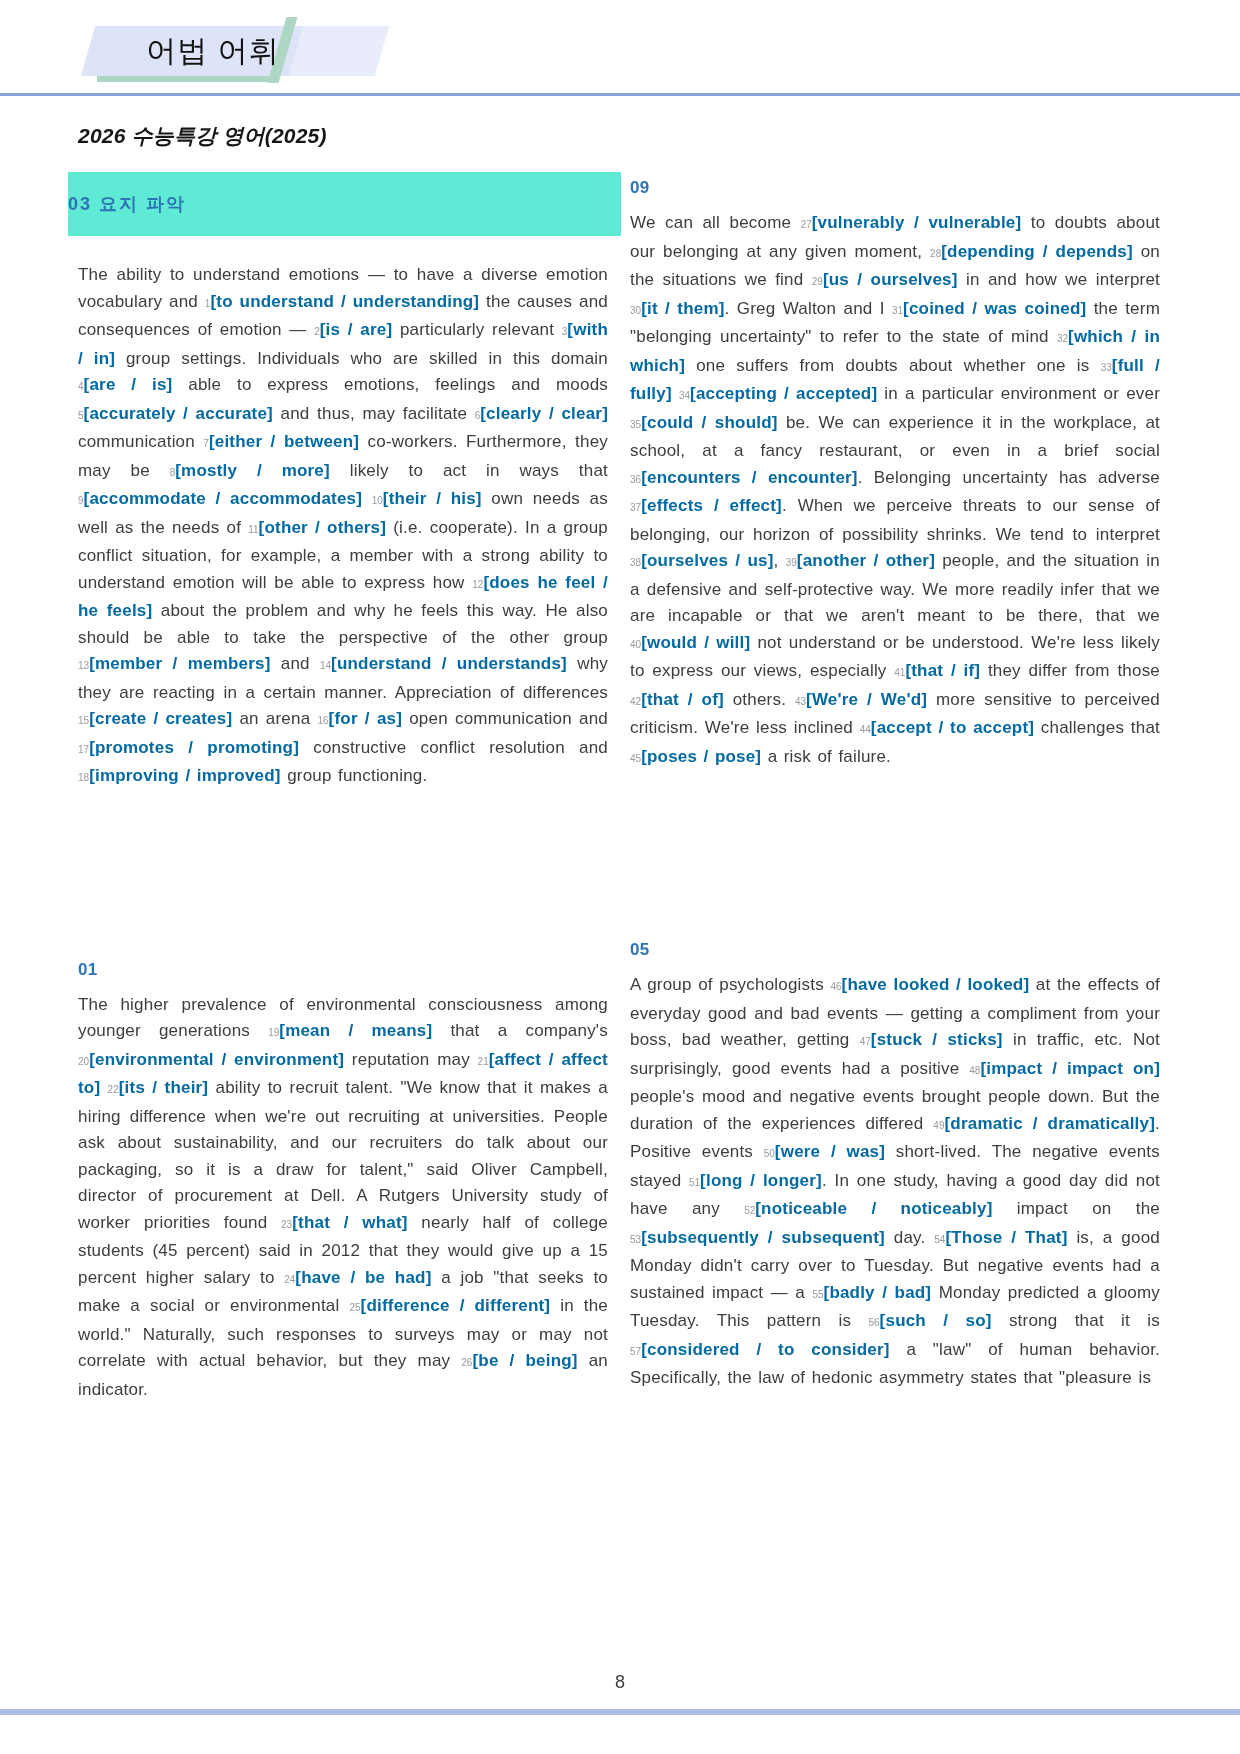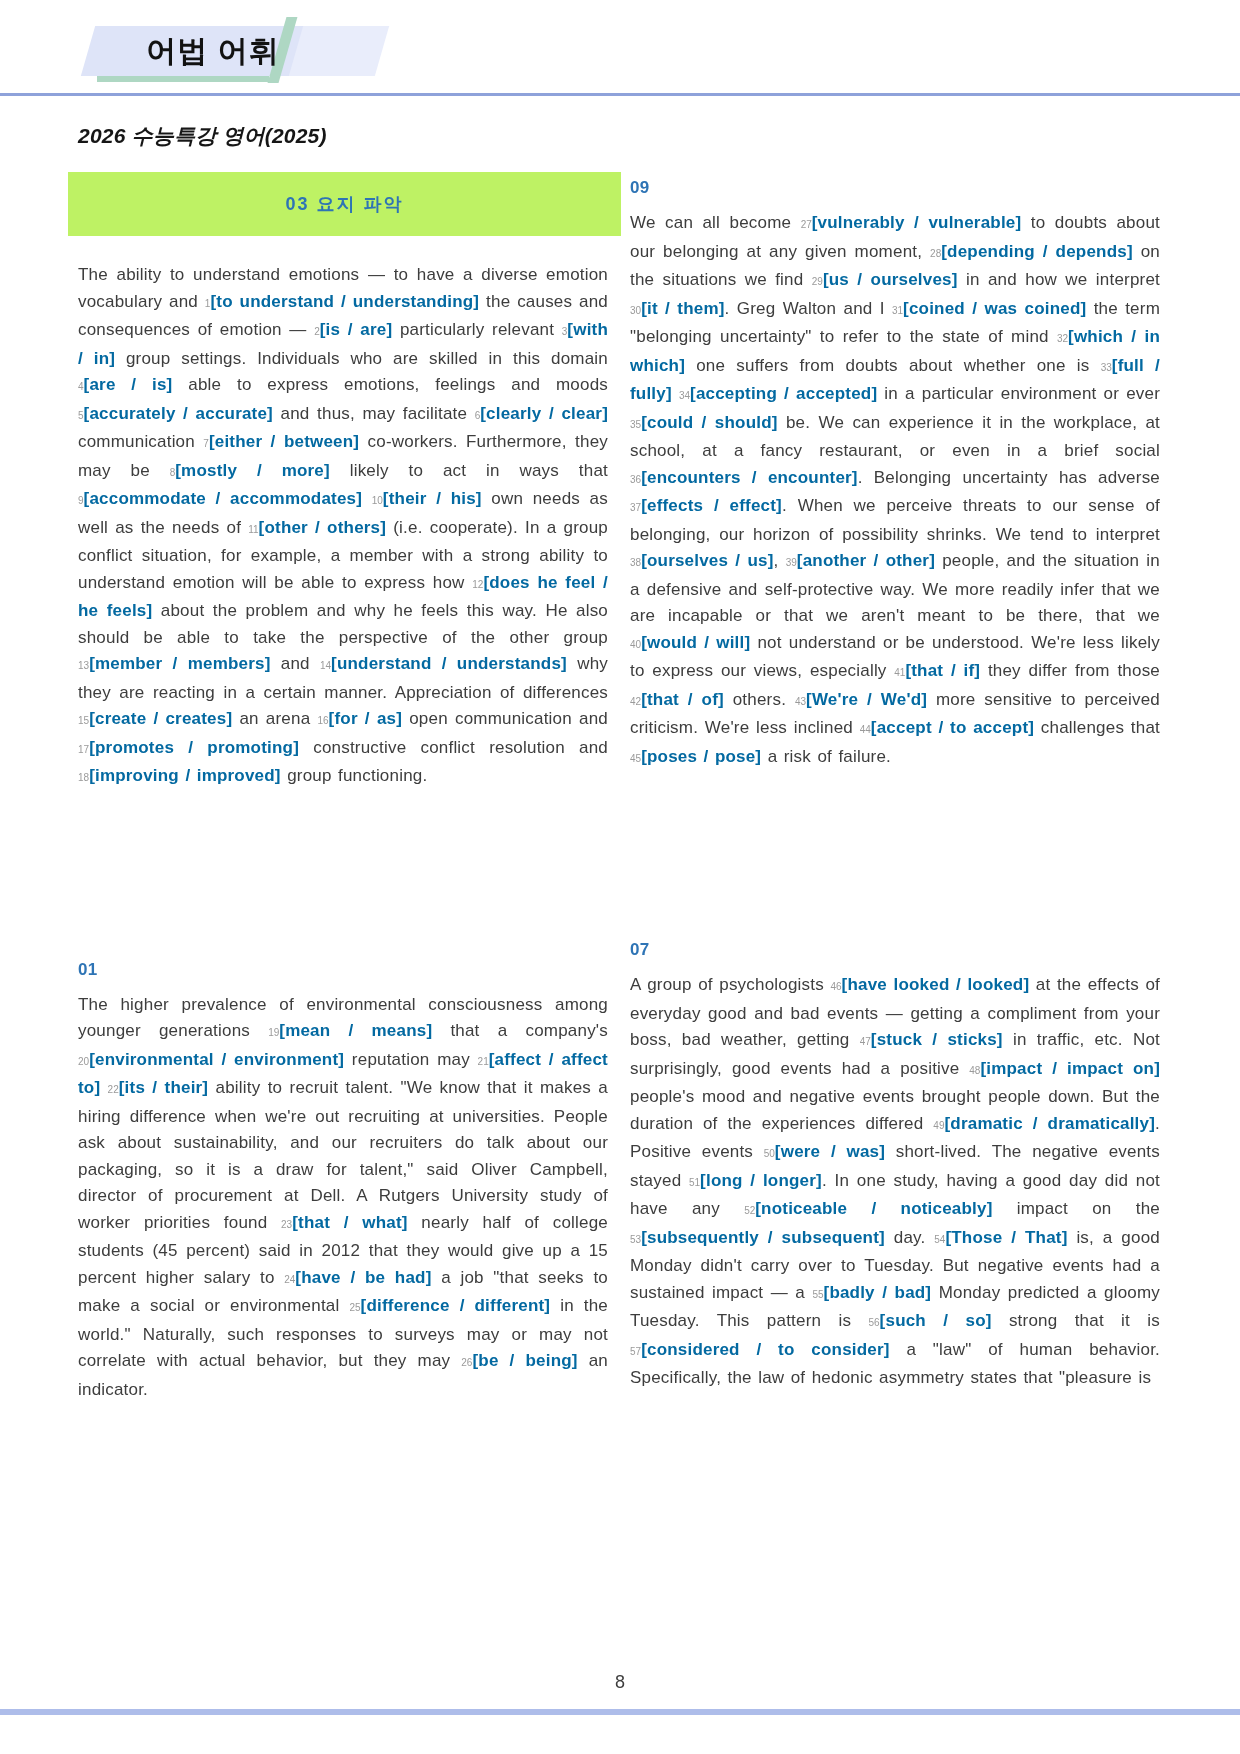--- a/index.html
+++ b/index.html
@@ -17,33 +17,33 @@
 
   
   .hdr { position: absolute; left: 0; top: 0; width: 100%; height: 96px; }
   .hdr-divider { position: absolute; left: 0; top: 93px; width: 100%; height: 3px; background: #8ea2da; }
   .hdr-shape  { position: absolute; left: 88px;  top: 26px; width: 250px; height: 50px; background: #dee4f8; transform: skewX(-16deg); }
   .hdr-shape2 { position: absolute; left: 296px; top: 26px; width: 86px;  height: 50px; background: #e9edfb; transform: skewX(-16deg); }
   .hdr-slash  { position: absolute; left: 277px; top: 17px; width: 11px;  height: 66px; background: #aed7c3; transform: skewX(-16deg); }
   .hdr-underbar { position: absolute; left: 97px; top: 76px; width: 172px; height: 6px; background: #aed7c3; }
   .hdr-badge-label {
     position: absolute; left: 108px; top: 31px; width: 210px;
-    font-size: 30px; font-weight: 700; color: #121212; letter-spacing: 1px;
+    font-size: 30px; font-weight: 400; color: #121212; letter-spacing: 1px;
     text-align: center; line-height: 40px;
   }
 
   
   .doc-title {
     position: absolute; left: 78px; top: 122px;
     font-size: 21px; font-weight: 700; color: #161616; letter-spacing: 0.2px; font-style: italic;
   }
   .unit-banner {
     position: absolute; left: 68px; top: 172px; width: 553px; height: 64px;
-    background: #bef264;
-    display: flex; align-items: center; justify-content: center;
+    background: #5eead4;
+    display: flex; align-items: center; justify-content: flex-start;
   }
   .unit-banner-label {
     font-size: 18px; font-weight: 700; color: #2e74b5; letter-spacing: 2px;
   }
 
   
   .col { position: absolute; width: 530px; }
   .col-left  { left: 78px;  top: 262px; }
   .col-right { left: 630px; top: 178px; }
 
@@ -99,21 +99,21 @@
       <p class="passage">The higher prevalence of environmental consciousness among younger generations <span class="cnum">19</span><span class="choice">[mean / means]</span> that a company's <span class="cnum">20</span><span class="choice">[environmental / environment]</span> reputation may <span class="cnum">21</span><span class="choice">[affect / affect to]</span> <span class="cnum">22</span><span class="choice">[its / their]</span> ability to recruit talent. "We know that it makes a hiring difference when we're out recruiting at universities. People ask about sustainability, and our recruiters do talk about our packaging, so it is a draw for talent," said Oliver Campbell, director of procurement at Dell. A Rutgers University study of worker priorities found <span class="cnum">23</span><span class="choice">[that / what]</span> nearly half of college students (45 percent) said in 2012 that they would give up a 15 percent higher salary to <span class="cnum">24</span><span class="choice">[have / be had]</span> a job "that seeks to make a social or environmental <span class="cnum">25</span><span class="choice">[difference / different]</span> in the world." Naturally, such responses to surveys may or may not correlate with actual behavior, but they may <span class="cnum">26</span><span class="choice">[be / being]</span> an indicator.</p>
     </div>
   </div>
 
   <div class="col col-right">
     <div class="section">
       <div class="section-heading">09</div>
       <p class="passage">We can all become <span class="cnum">27</span><span class="choice">[vulnerably / vulnerable]</span> to doubts about our belonging at any given moment, <span class="cnum">28</span><span class="choice">[depending / depends]</span> on the situations we find <span class="cnum">29</span><span class="choice">[us / ourselves]</span> in and how we interpret <span class="cnum">30</span><span class="choice">[it / them]</span>. Greg Walton and I <span class="cnum">31</span><span class="choice">[coined / was coined]</span> the term "belonging uncertainty" to refer to the state of mind <span class="cnum">32</span><span class="choice">[which / in which]</span> one suffers from doubts about whether one is <span class="cnum">33</span><span class="choice">[full / fully]</span> <span class="cnum">34</span><span class="choice">[accepting / accepted]</span> in a particular environment or ever <span class="cnum">35</span><span class="choice">[could / should]</span> be. We can experience it in the workplace, at school, at a fancy restaurant, or even in a brief social <span class="cnum">36</span><span class="choice">[encounters / encounter]</span>. Belonging uncertainty has adverse <span class="cnum">37</span><span class="choice">[effects / effect]</span>. When we perceive threats to our sense of belonging, our horizon of possibility shrinks. We tend to interpret <span class="cnum">38</span><span class="choice">[ourselves / us]</span>, <span class="cnum">39</span><span class="choice">[another / other]</span> people, and the situation in a defensive and self-protective way. We more readily infer that we are incapable or that we aren't meant to be there, that we <span class="cnum">40</span><span class="choice">[would / will]</span> not understand or be understood. We're less likely to express our views, especially <span class="cnum">41</span><span class="choice">[that / if]</span> they differ from those <span class="cnum">42</span><span class="choice">[that / of]</span> others. <span class="cnum">43</span><span class="choice">[We're / We'd]</span> more sensitive to perceived criticism. We're less inclined <span class="cnum">44</span><span class="choice">[accept / to accept]</span> challenges that <span class="cnum">45</span><span class="choice">[poses / pose]</span> a risk of failure.</p>
     </div>
     <div class="section">
-      <div class="section-heading">07</div>
+      <div class="section-heading">05</div>
       <p class="passage">A group of psychologists <span class="cnum">46</span><span class="choice">[have looked / looked]</span> at the effects of everyday good and bad events — getting a compliment from your boss, bad weather, getting <span class="cnum">47</span><span class="choice">[stuck / sticks]</span> in traffic, etc. Not surprisingly, good events had a positive <span class="cnum">48</span><span class="choice">[impact / impact on]</span> people's mood and negative events brought people down. But the duration of the experiences differed <span class="cnum">49</span><span class="choice">[dramatic / dramatically]</span>. Positive events <span class="cnum">50</span><span class="choice">[were / was]</span> short-lived. The negative events stayed <span class="cnum">51</span><span class="choice">[long / longer]</span>. In one study, having a good day did not have any <span class="cnum">52</span><span class="choice">[noticeable / noticeably]</span> impact on the <span class="cnum">53</span><span class="choice">[subsequently / subsequent]</span> day. <span class="cnum">54</span><span class="choice">[Those / That]</span> is, a good Monday didn't carry over to Tuesday. But negative events had a sustained impact — a <span class="cnum">55</span><span class="choice">[badly / bad]</span> Monday predicted a gloomy Tuesday. This pattern is <span class="cnum">56</span><span class="choice">[such / so]</span> strong that it is <span class="cnum">57</span><span class="choice">[considered / to consider]</span> a "law" of human behavior. Specifically, the law of hedonic asymmetry states that "pleasure is</p>
     </div>
   </div>
 
   <div class="footer-page-num">8</div>
   <div class="footer-bar"></div>
 
 </div>
 
 </body></html>

